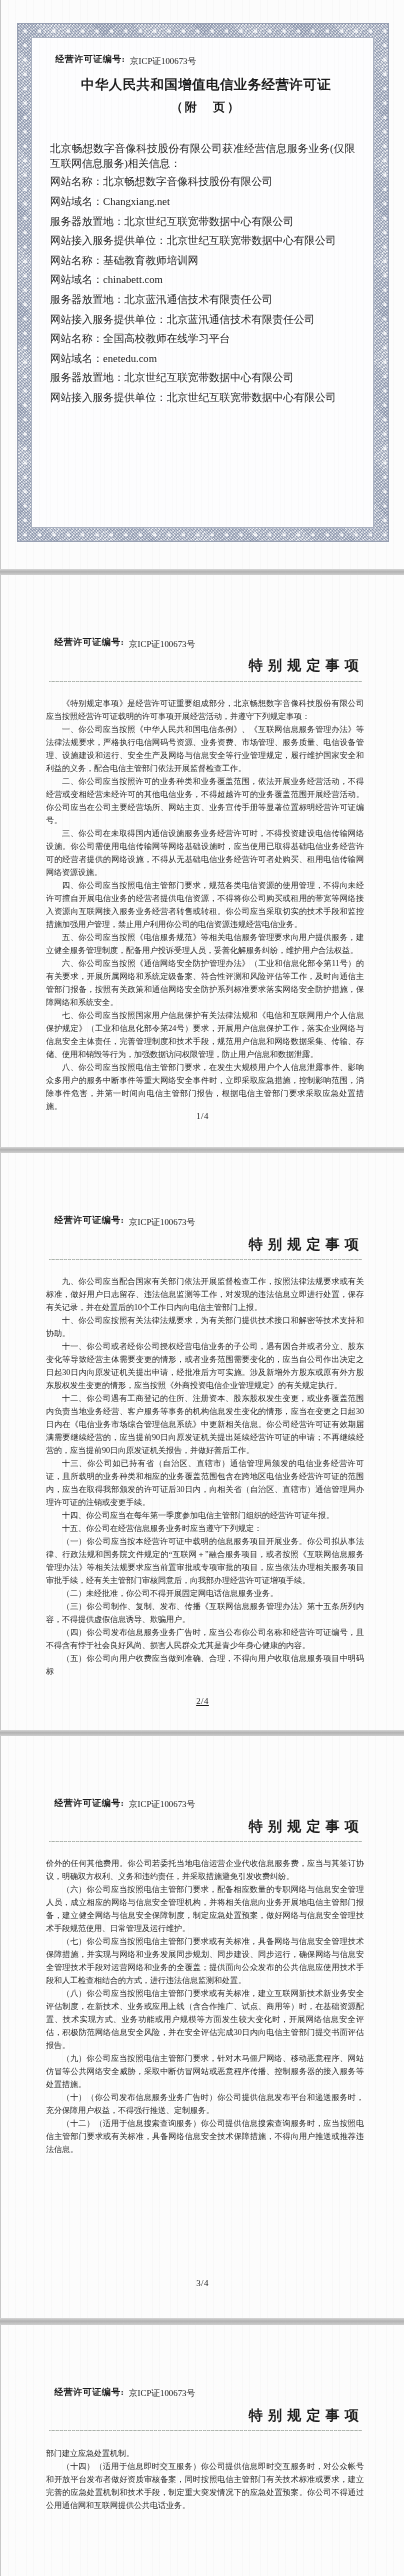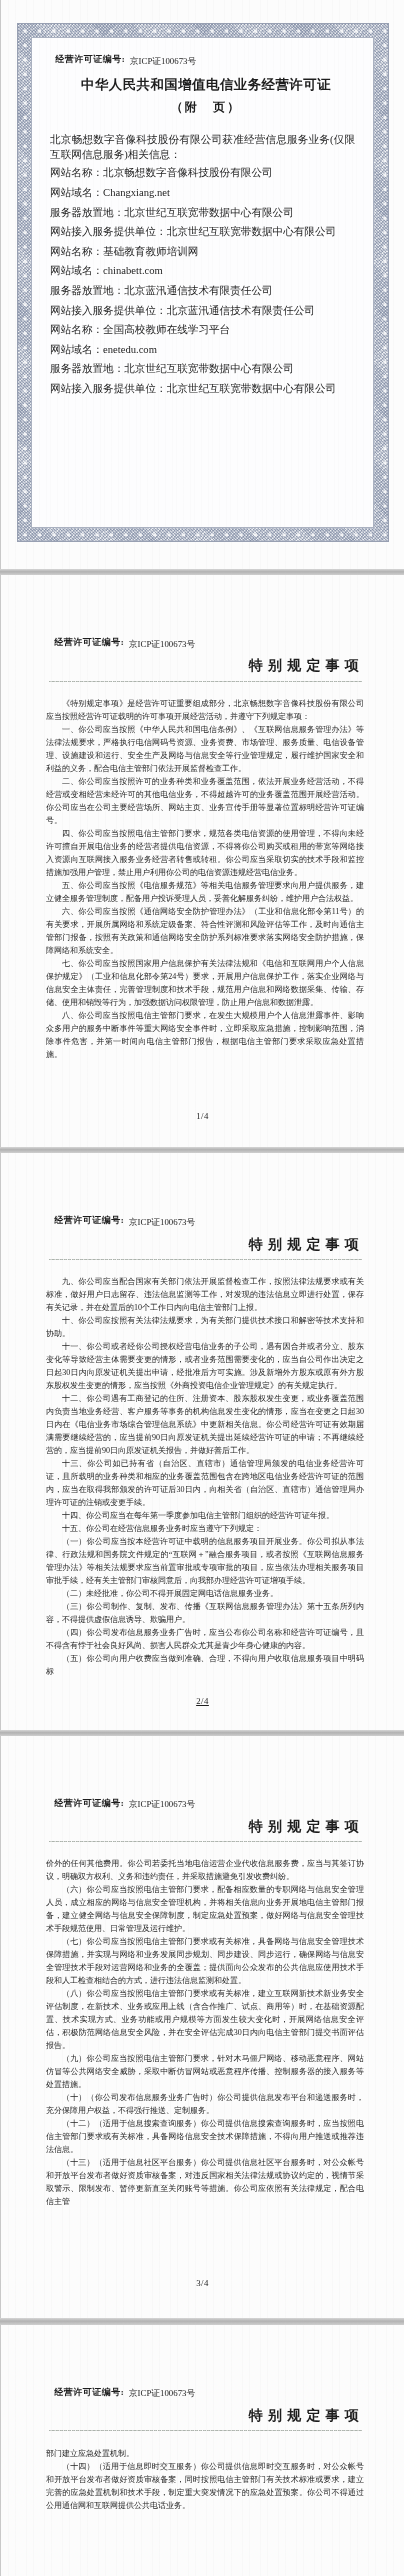--- a/index.html
+++ b/index.html
@@ -65,21 +65,21 @@
   }
   .cert-subtitle {
     margin:5.2px 0 0 0;
     text-align:center;
     font-size:12px;
     font-weight:bold;
     letter-spacing:2.1px;
   }
   .cert-text { width:305px; margin-left:2.1px; }
   .cert-intro {
-    margin:16px 0 0 0;
+    margin:25px 0 0 0;
     font-size:10.6px;
     line-height:15px;
     text-align:justify;
   }
   .entry {
     margin:0 0 5.2px 0;
     font-size:10.6px;
     line-height:14.4px;
     text-align:justify;
   }
@@ -187,20 +187,21 @@
       <div class="doc-header">
         <span class="lic-label">经营许可证编号:</span>
         <span class="lic-number">京ICP证100673号</span>
       </div>
       <h2 class="prov-title">特别规定事项</h2>
       <div class="zigzag"></div>
       <div class="prov-body">
         <p>《特别规定事项》是经营许可证重要组成部分，北京畅想数字音像科技股份有限公司应当按照经营许可证载明的许可事项开展经营活动，并遵守下列规定事项：</p>
         <p>一、你公司应当按照《中华人民共和国电信条例》、《互联网信息服务管理办法》等法律法规要求，严格执行电信网码号资源、业务资费、市场管理、服务质量、电信设备管理、设施建设和运行、安全生产及网络与信息安全等行业管理规定，履行维护国家安全和利益的义务，配合电信主管部门依法开展监督检查工作。</p>
         <p>二、你公司应当按照许可的业务种类和业务覆盖范围，依法开展业务经营活动，不得经营或变相经营未经许可的其他电信业务，不得超越许可的业务覆盖范围开展经营活动。你公司应当在公司主要经营场所、网站主页、业务宣传手册等显著位置标明经营许可证编号。</p>
+        <p>三、你公司在未取得国内通信设施服务业务经营许可时，不得投资建设电信传输网络设施。你公司需使用电信传输网等网络基础设施时，应当使用已取得基础电信业务经营许可的经营者提供的网络设施，不得从无基础电信业务经营许可者处购买、租用电信传输网网络资源设施。</p>
         <p>四、你公司应当按照电信主管部门要求，规范各类电信资源的使用管理，不得向未经许可擅自开展电信业务的经营者提供电信资源，不得将你公司购买或租用的带宽等网络接入资源向互联网接入服务业务经营者转售或转租。你公司应当采取切实的技术手段和监控措施加强用户管理，禁止用户利用你公司的电信资源违规经营电信业务。</p>
         <p>五、你公司应当按照《电信服务规范》等相关电信服务管理要求向用户提供服务，建立健全服务管理制度，配备用户投诉受理人员，妥善化解服务纠纷，维护用户合法权益。</p>
         <p>六、你公司应当按照《通信网络安全防护管理办法》（工业和信息化部令第11号）的有关要求，开展所属网络和系统定级备案、符合性评测和风险评估等工作，及时向通信主管部门报备，按照有关政策和通信网络安全防护系列标准要求落实网络安全防护措施，保障网络和系统安全。</p>
         <p>七、你公司应当按照国家用户信息保护有关法律法规和《电信和互联网用户个人信息保护规定》（工业和信息化部令第24号）要求，开展用户信息保护工作，落实企业网络与信息安全主体责任，完善管理制度和技术手段，规范用户信息和网络数据采集、传输、存储、使用和销毁等行为，加强数据访问权限管理，防止用户信息和数据泄露。</p>
         <p>八、你公司应当按照电信主管部门要求，在发生大规模用户个人信息泄露事件、影响众多用户的服务中断事件等重大网络安全事件时，立即采取应急措施，控制影响范围，消除事件危害，并第一时间向电信主管部门报告，根据电信主管部门要求采取应急处置措施。</p>
       </div>
     </div>
     <div class="page-footer f1">1/4</div>
   </section>
 
@@ -243,21 +244,20 @@
       <h2 class="prov-title">特别规定事项</h2>
       <div class="zigzag"></div>
       <div class="prov-body">
         <p class="nt">价外的任何其他费用。你公司若委托当地电信运营企业代收信息服务费，应当与其签订协议，明确双方权利、义务和违约责任，并采取措施避免引发收费纠纷。</p>
         <p>（六）你公司应当按照电信主管部门要求，配备相应数量的专职网络与信息安全管理人员，成立相应的网络与信息安全管理机构，并将相关信息向业务开展地电信主管部门报备，建立健全网络与信息安全保障制度，制定应急处置预案，做好网络与信息安全管理技术手段规范使用、日常管理及运行维护。</p>
         <p>（七）你公司应当按照电信主管部门要求或有关标准，具备网络与信息安全管理技术保障措施，并实现与网络和业务发展同步规划、同步建设、同步运行，确保网络与信息安全管理技术手段对运营网络和业务的全覆盖；提供面向公众发布的公共信息应使用技术手段和人工检查相结合的方式，进行违法信息监测和处置。</p>
         <p>（八）你公司应当按照电信主管部门要求或有关标准，建立互联网新技术新业务安全评估制度，在新技术、业务或应用上线（含合作推广、试点、商用等）时，在基础资源配置、技术实现方式、业务功能或用户规模等方面发生较大变化时，开展网络信息安全评估，积极防范网络信息安全风险，并在安全评估完成30日内向电信主管部门提交书面评估报告。</p>
         <p>（九）你公司应当按照电信主管部门要求，针对木马僵尸网络、移动恶意程序、网站仿冒等公共网络安全威胁，采取中断仿冒网站或恶意程序传播、控制服务器的接入服务等处置措施。</p>
         <p>（十）（你公司发布信息服务业务广告时）你公司提供信息发布平台和递送服务时，充分保障用户权益，不得强行推送、定制服务。</p>
         <p>（十二）（适用于信息搜索查询服务）你公司提供信息搜索查询服务时，应当按照电信主管部门要求或有关标准，具备网络信息安全技术保障措施，不得向用户推送或推荐违法信息。</p>
-        <p>（十三）（适用于信息社区平台服务）你公司提供信息社区平台服务时，对公众帐号和开放平台发布者做好资质审核备案，对违反国家相关法律法规或协议约定的，视情节采取警示、限制发布、暂停更新直至关闭账号等措施。你公司应依照有关法律规定，配合电信主管</p>
       </div>
     </div>
     <div class="page-footer f3">3/4</div>
   </section>
 
   <div class="page-gap wide"></div>
 
   <section class="page p5">
     <div class="prov-inner">
       <div class="doc-header">

